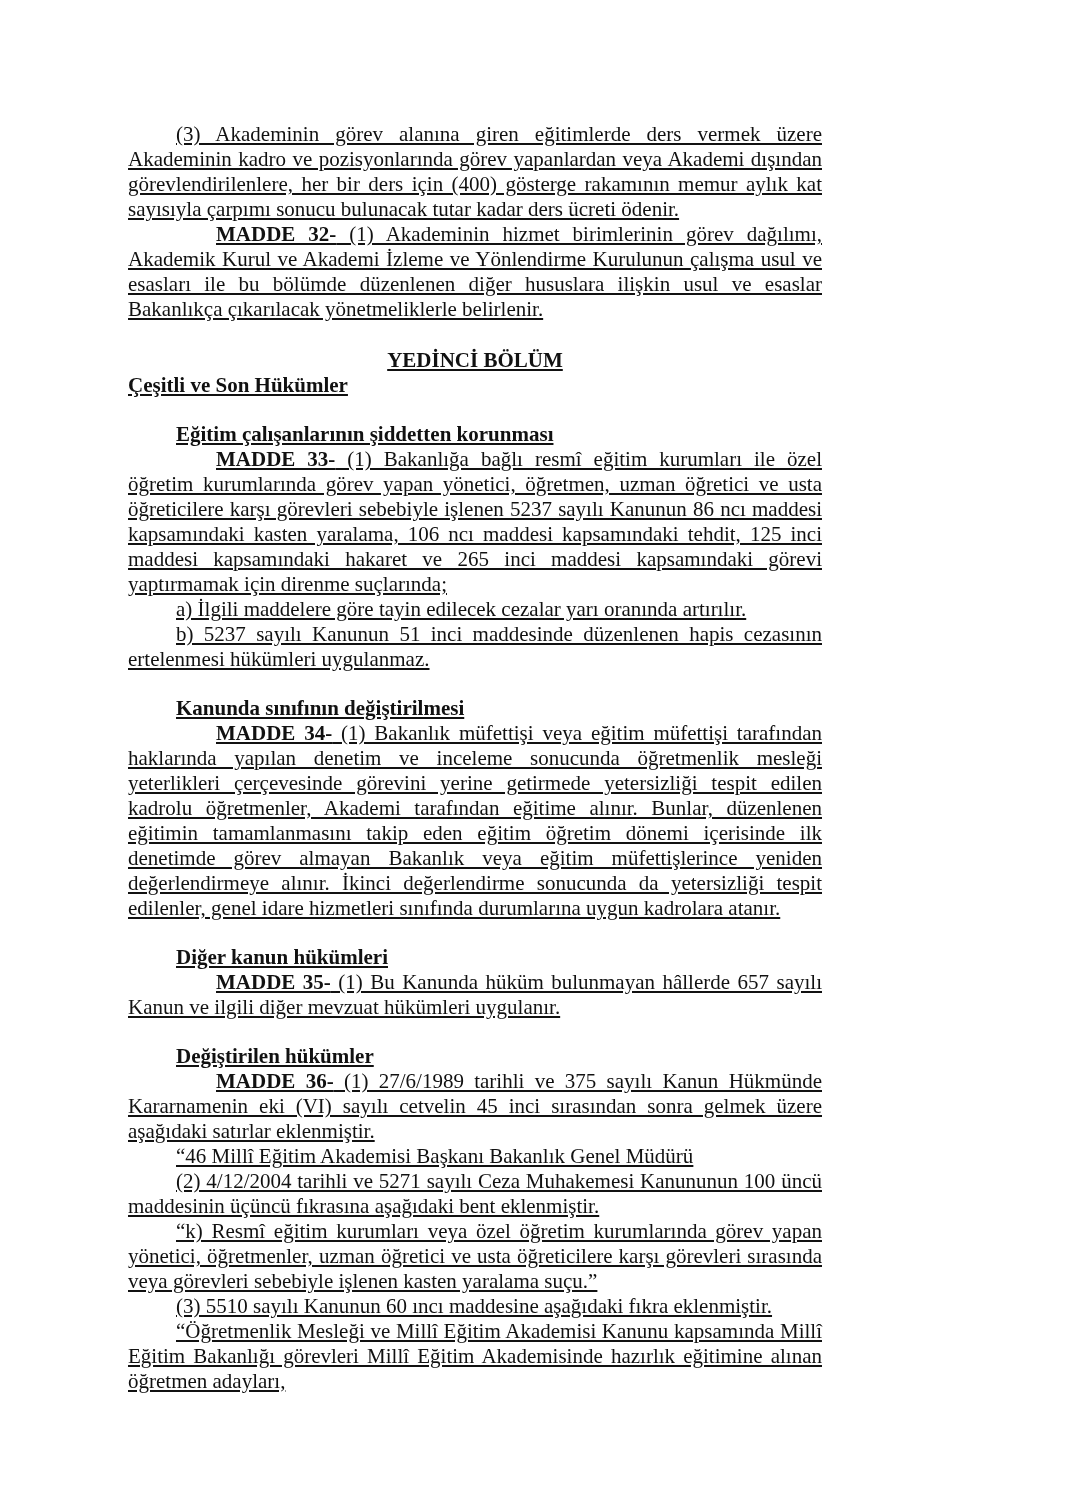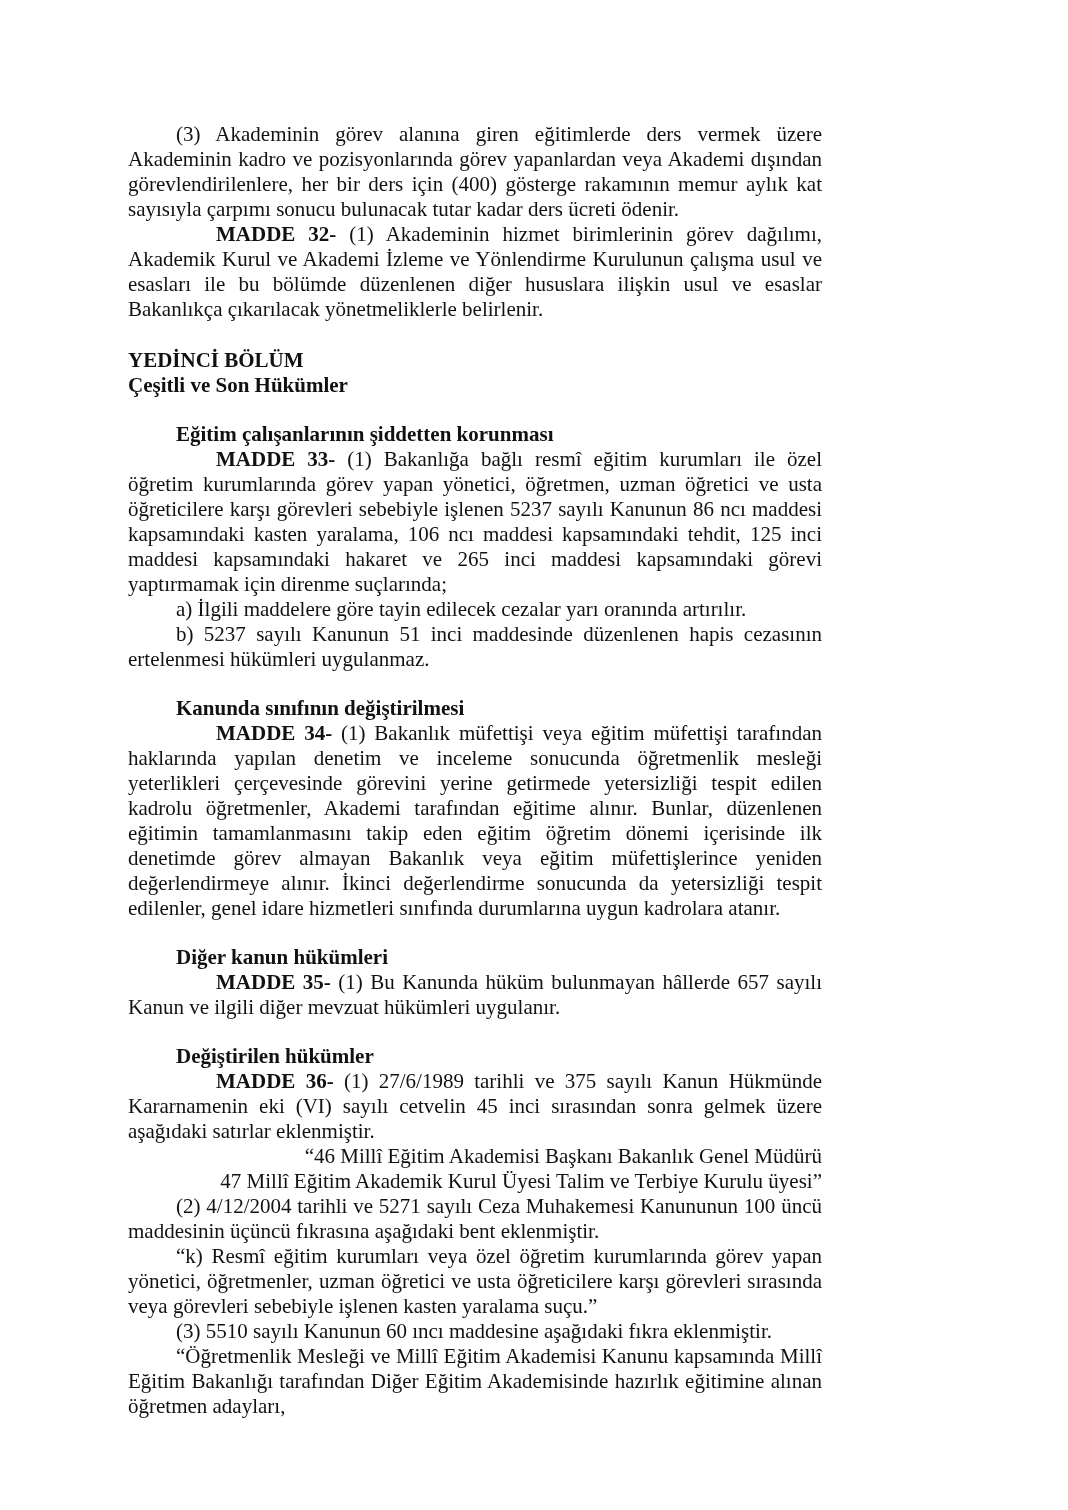--- a/index.html
+++ b/index.html
@@ -10,52 +10,53 @@
   .page {
     box-sizing: border-box;
     width: 944px;
     min-height: 1510px;
     background: #ffffff;
     color: #111111;
     font-family: "Liberation Serif", "DejaVu Serif", serif;
     font-size: 21px;
     line-height: 25px;
     padding: 122px 122px 60px 128px;
+    text-decoration: underline;
   }
   .para {
     margin: 0;
     text-indent: 48px;
     text-align: justify;
   }
   .para .lead-bold {
     font-weight: bold;
     margin-left: 40px;
   }
   .heading {
     margin: 24px 0 0 0;
     text-indent: 48px;
     font-weight: bold;
     text-align: left;
   }
   .center-title {
     margin: 26px 0 0 0;
-    text-align: left;
+    text-align: center;
     font-weight: bold;
     text-indent: 0;
   }
   .center-subtitle {
     margin: 0;
     text-align: left;
     font-weight: bold;
     text-indent: 0;
   }
   .plain-line {
     margin: 0;
     text-indent: 48px;
-    text-align: right;
+    text-align: left;
   }
 </style>
 </head>
 <body>
 
 <div class="page">
 
   <p class="para">(3) Akademinin görev alanına giren eğitimlerde ders vermek üzere Akademinin kadro ve pozisyonlarında görev yapanlardan veya Akademi dışından görevlendirilenlere, her bir ders için (400) gösterge rakamının memur aylık kat sayısıyla çarpımı sonucu bulunacak tutar kadar ders ücreti ödenir.</p>
 
 
@@ -79,23 +80,22 @@
   <p class="heading">Diğer kanun hükümleri</p>
 
   <p class="para"><span class="lead-bold">MADDE 35-</span><span> (1) Bu Kanunda hüküm bulunmayan hâllerde 657 sayılı Kanun ve ilgili diğer mevzuat hükümleri uygulanır.</span></p>
 
   <p class="heading">Değiştirilen hükümler</p>
 
   <p class="para"><span class="lead-bold">MADDE 36-</span><span> (1) 27/6/1989 tarihli ve 375 sayılı Kanun Hükmünde Kararnamenin eki (VI) sayılı cetvelin 45 inci sırasından sonra gelmek üzere aşağıdaki satırlar eklenmiştir.</span></p>
 
   <p class="plain-line">“46 Millî Eğitim Akademisi Başkanı Bakanlık Genel Müdürü</p>
 
-  <p class="plain-line">47 Millî Eğitim Akademik Kurul Üyesi Talim ve Terbiye Kurulu üyesi”</p>
 
   <p class="para">(2) 4/12/2004 tarihli ve 5271 sayılı Ceza Muhakemesi Kanununun 100 üncü maddesinin üçüncü fıkrasına aşağıdaki bent eklenmiştir.</p>
 
   <p class="para">“k) Resmî eğitim kurumları veya özel öğretim kurumlarında görev yapan yönetici, öğretmenler, uzman öğretici ve usta öğreticilere karşı görevleri sırasında veya görevleri sebebiyle işlenen kasten yaralama suçu.”</p>
 
   <p class="para">(3) 5510 sayılı Kanunun 60 ıncı maddesine aşağıdaki fıkra eklenmiştir.</p>
 
-  <p class="para">“Öğretmenlik Mesleği ve Millî Eğitim Akademisi Kanunu kapsamında Millî Eğitim Bakanlığı tarafından Diğer Eğitim Akademisinde hazırlık eğitimine alınan öğretmen adayları,</p>
+  <p class="para">“Öğretmenlik Mesleği ve Millî Eğitim Akademisi Kanunu kapsamında Millî Eğitim Bakanlığı görevleri Millî Eğitim Akademisinde hazırlık eğitimine alınan öğretmen adayları,</p>
 
 </div>
 
 </body></html>

